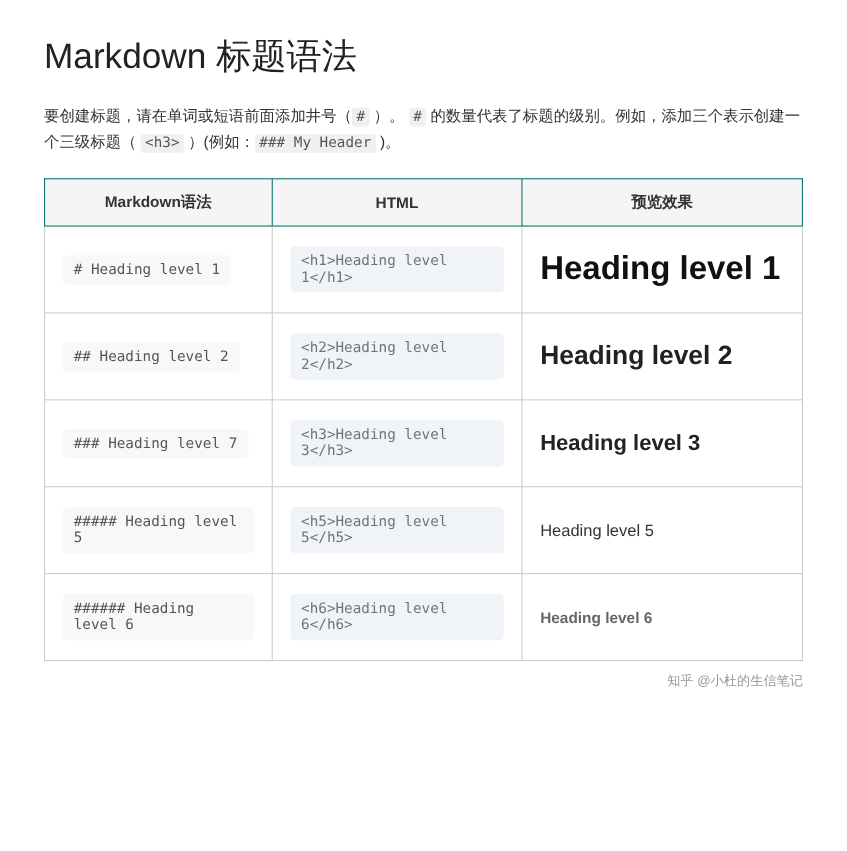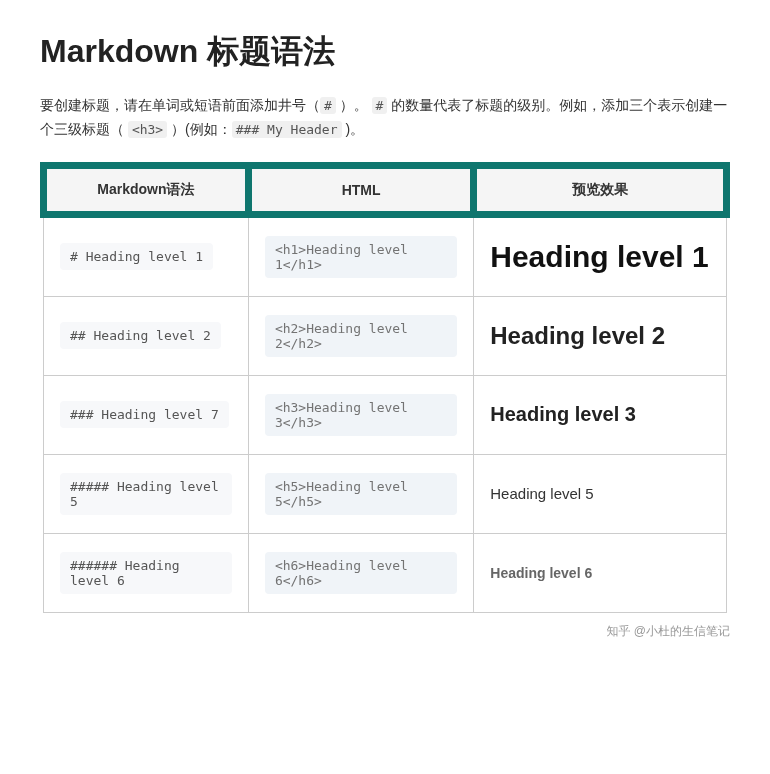--- a/index.html
+++ b/index.html
@@ -12,21 +12,21 @@
       font-family: -apple-system, BlinkMacSystemFont, "Segoe UI", "PingFang SC", "Microsoft YaHei", sans-serif;
       background: #fff;
       color: #333;
       font-size: 15px;
       padding: 30px 40px;
       max-width: 770px;
     }
 
     .page-title {
       font-size: 32px;
-      font-weight: bold;
+      font-weight: normal;
       margin-bottom: 20px;
       color: #222;
     }
 
     .intro-text {
       font-size: 14px;
       line-height: 1.7;
       margin-bottom: 20px;
       color: #333;
     }
@@ -47,21 +47,21 @@
     }
 
     thead tr {
       background: #f5f5f5;
     }
 
     th {
       padding: 12px 16px;
       text-align: center;
       font-weight: bold;
-      border: 7px solid #0f766e;
+      border: 1px solid #0f766e;
       font-size: 14px;
       color: #333;
     }
 
     td {
       padding: 18px 16px;
       border: 1px solid #ccc;
       vertical-align: middle;
     }
 

